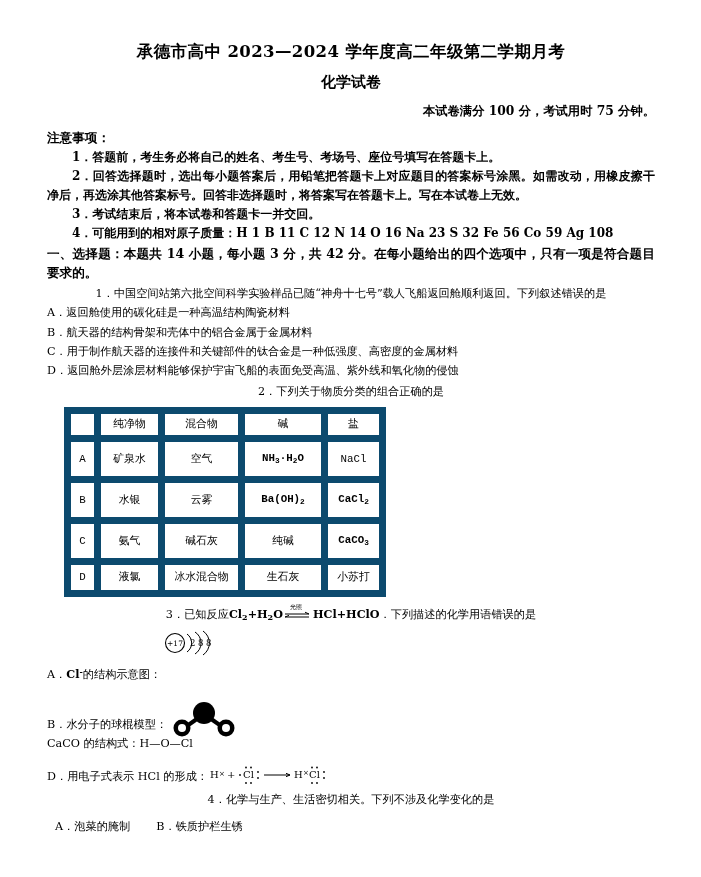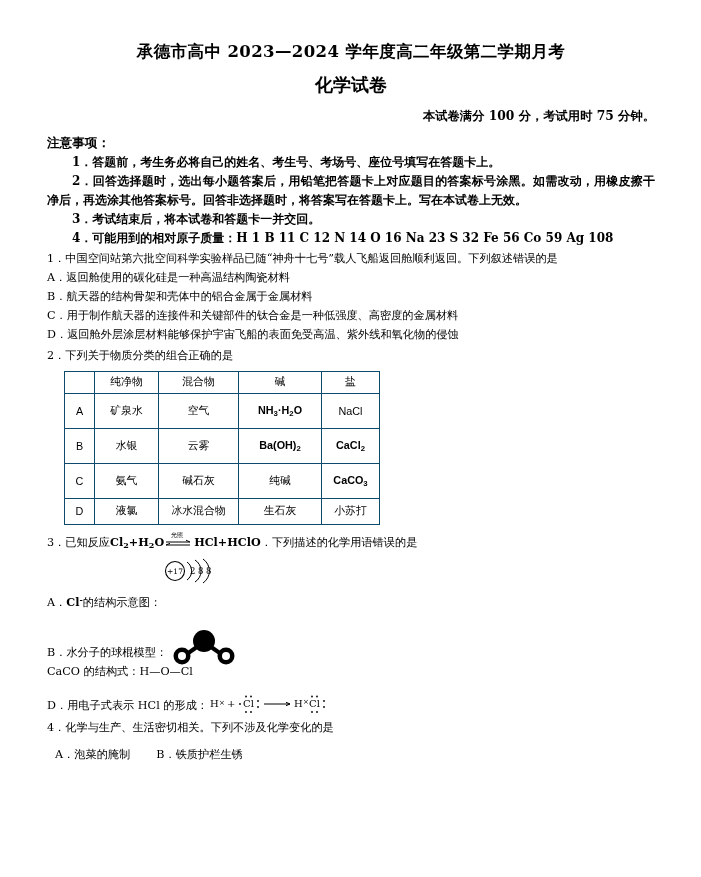--- a/index.html
+++ b/index.html
@@ -34,21 +34,21 @@
     text-align: center;
     font-size: 16.5px;
     font-weight: bold;
     letter-spacing: 0.4px;
     line-height: 1.5;
     margin: 0 0 4px 0;
     font-family: "DejaVu Serif", "Liberation Serif", serif;
   }
   .title-sub {
     text-align: center;
-    font-size: 18px;
+    font-size: 15px;
     font-weight: bold;
     margin: 8px 0 2px 0;
     font-family: "DejaVu Serif", "Liberation Serif", serif;
   }
   .title-score {
     text-align: right;
     font-size: 12.3px;
     font-weight: bold;
     margin: 11px 0 2px 0;
     font-family: "DejaVu Serif", "Liberation Serif", serif;
@@ -78,20 +78,21 @@
     text-align: justify;
     font-family: "DejaVu Serif", "Liberation Serif", serif;
   }
 
   
   .q-stem {
     font-size: 11.2px;
     line-height: 1.62;
     margin: 2px 0 0 0;
     font-family: "DejaVu Serif", "Liberation Serif", serif;
+    text-align: center;
   }
   .q-opt {
     font-size: 11.2px;
     line-height: 1.72;
     margin: 0;
     font-family: "DejaVu Serif", "Liberation Serif", serif;
   }
   .q-opt-inline {
     font-size: 11.2px;
     line-height: 1.72;
@@ -103,25 +104,25 @@
   sub { font-size: 72%; vertical-align: -0.22em; }
   sup { font-size: 72%; vertical-align: 0.42em; }
 
   
   table.classify {
     border-collapse: collapse;
     margin: 6px 0 0 17px;
     table-layout: fixed;
   }
   table.classify td, table.classify th {
-    border: 1px solid #0c4a6e;
+    border: 7px solid #0c4a6e;
     text-align: center;
     vertical-align: middle;
     font-size: 10.8px;
-    font-family: Liberation Sans, sans-serif;
+    font-family: Liberation Mono, monospace;
     padding: 0;
   }
   table.classify th { height: 21px; font-weight: normal; }
   table.classify td { height: 34px; }
   table.classify tr.short td { height: 25px; }
   .col-lbl  { width: 30px; }
   .col-pure { width: 64px; }
   .col-mix  { width: 80px; }
   .col-base { width: 83px; }
   .col-salt { width: 58px; }
@@ -162,20 +163,21 @@
     <div class="title-main">承德市高中 2023—2024 学年度高二年级第二学期月考</div>
     <div class="title-sub">化学试卷</div>
     <div class="title-score">本试卷满分 100 分，考试用时 75 分钟。</div>
 
     <div class="notice-head">注意事项：</div>
     <p class="notice-item">1．答题前，考生务必将自己的姓名、考生号、考场号、座位号填写在答题卡上。</p>
     <p class="notice-item">2．回答选择题时，选出每小题答案后，用铅笔把答题卡上对应题目的答案标号涂黑。如需改动，用橡皮擦干净后，再选涂其他答案标号。回答非选择题时，将答案写在答题卡上。写在本试卷上无效。</p>
     <p class="notice-item">3．考试结束后，将本试卷和答题卡一并交回。</p>
     <p class="notice-item">4．可能用到的相对原子质量：H 1  B 11  C 12  N 14  O 16  Na 23  S 32  Fe 56  Co 59  Ag 108</p>
 
+    <div class="section-head">一、选择题：本题共 14 小题，每小题 3 分，共 42 分。在每小题给出的四个选项中，只有一项是符合题目要求的。</div>
 
     <p class="q-stem">1．中国空间站第六批空间科学实验样品已随“神舟十七号”载人飞船返回舱顺利返回。下列叙述错误的是</p>
     <p class="q-opt">A．返回舱使用的碳化硅是一种高温结构陶瓷材料</p>
     <p class="q-opt">B．航天器的结构骨架和壳体中的铝合金属于金属材料</p>
     <p class="q-opt">C．用于制作航天器的连接件和关键部件的钛合金是一种低强度、高密度的金属材料</p>
     <p class="q-opt">D．返回舱外层涂层材料能够保护宇宙飞船的表面免受高温、紫外线和氧化物的侵蚀</p>
 
     <p class="q-stem">2．下列关于物质分类的组合正确的是</p>
 
     <table class="classify">

